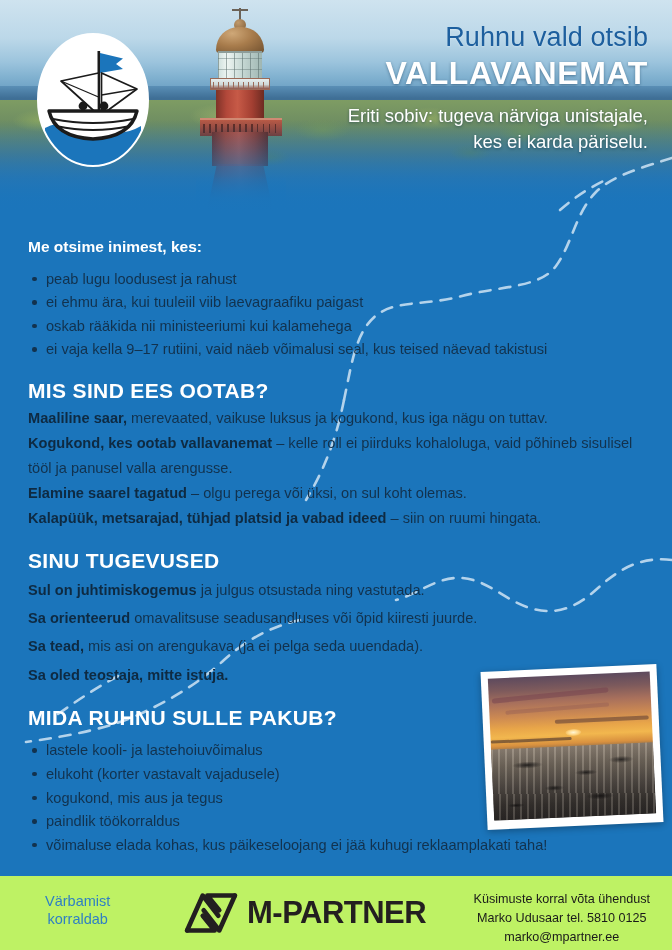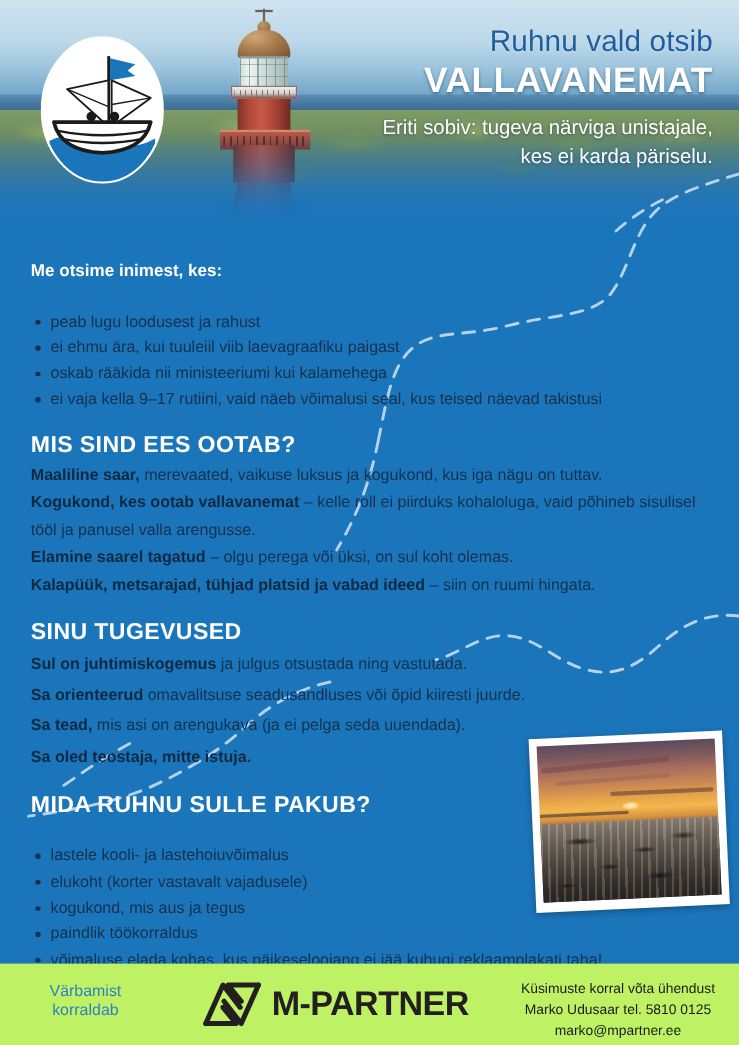--- a/index.html
+++ b/index.html
@@ -82,21 +82,21 @@
     line-height:1.18;margin-top:2px;text-shadow:0 1px 3px rgba(10,45,75,.45);}
   .hdr-sub{margin-top:10px;font-size:18.5px;color:#ffffff;line-height:1.42;
     text-shadow:0 1px 3px rgba(10,45,75,.55);}
 
   
   .decor{position:absolute;left:0;top:0;width:672px;height:950px;pointer-events:none;z-index:2;}
 
   
   .body{position:absolute;left:0;top:212px;width:672px;z-index:4;}
   .lead{margin:0 0 0 28px;width:570px;color:#ffffff;font-weight:bold;font-size:15.5px;line-height:1.5;}
-  ul.blist{margin:23px 0 0 0;padding:0 0 0 46px;list-style:none;}
+  ul.blist{margin:9px 0 0 0;padding:0 0 0 46px;list-style:none;}
   ul.blist li{position:relative;color:#12324e;font-size:14.6px;line-height:1.62;}
   ul.blist li:before{content:"";position:absolute;left:-14px;top:9px;width:4.5px;height:4.5px;
     border-radius:50%;background:#12324e;}
   h2.sec{margin:17px 0 3px 28px;color:#ffffff;font-size:21px;font-weight:bold;letter-spacing:.35px;}
   .line{margin:0 0 0 28px;width:610px;color:#12324e;font-size:14.6px;line-height:1.72;}
   .line b{color:#0e2a42;font-weight:bold;}
   .sec-sinu .line{line-height:1.95;}
 
   
   .photo{position:absolute;left:484px;top:668px;width:176px;height:158px;

